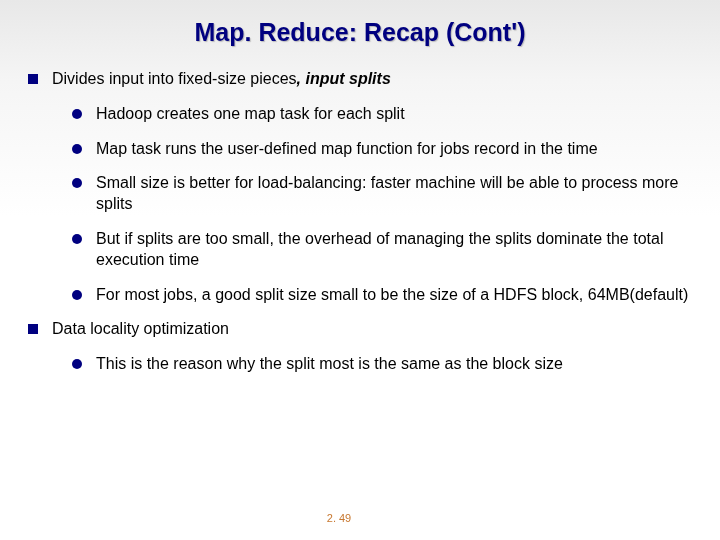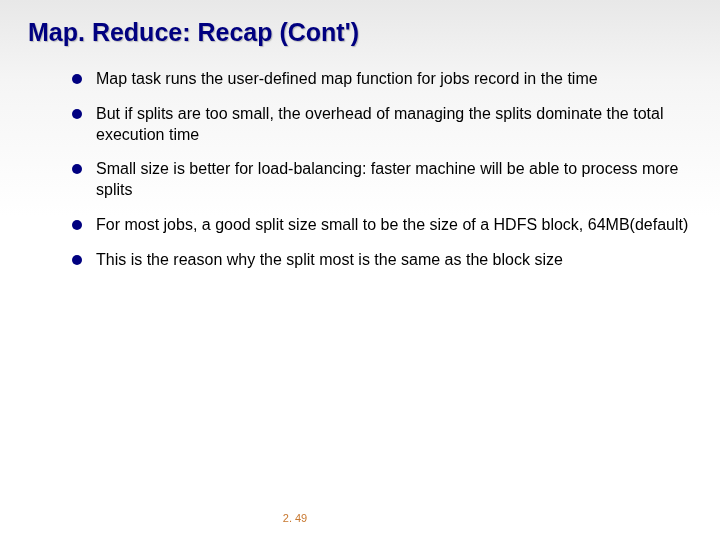--- a/index.html
+++ b/index.html
@@ -12,21 +12,21 @@
     overflow: hidden;
   }
   .slide {
     width: 720px;
     height: 540px;
     position: relative;
     box-sizing: border-box;
     padding: 18px 28px 0 28px;
   }
   .title {
-    text-align: left;
+    text-align: center;
     color: #000080;
     font-weight: bold;
     font-size: 25px;
     margin: 0 0 22px 0;
     text-shadow: 1px 1px 1px rgba(150,150,150,0.6);
   }
   .bullet-row {
     display: flex;
     align-items: flex-start;
     margin-bottom: 14px;
@@ -56,50 +56,65 @@
     color: #000;
   }
   .pagenum {
     position: absolute;
     bottom: 16px;
     left: 0;
     width: 590px;
     text-align: center;
     font-size: 11px;
     color: #c87830;
+    padding-left: 44px;
   }
   .bi { font-style: italic; font-weight: bold; }
   .it { }
 </style>
 </head>
 <body>
 
 <div class="slide">
 
   <h1 class="title">Map. Reduce: Recap (Cont')</h1>
 
+  <div class="bullet-row lvl1">
+    <span class="square"></span>
+    <span class="txt">
+      <span>Divides input into fixed-size pieces</span><span class="bi">, </span><span class="bi">input splits</span>
+    </span>
+  </div>
+  <div class="bullet-row lvl2">
+    <span class="circle"></span>
+    <span class="txt">Hadoop creates one map task for each split</span>
+  </div>
   <div class="bullet-row lvl2">
     <span class="circle"></span>
     <span class="txt">
       <span>Map task runs the user-defined map function for jobs </span><span class="it">record</span><span> in the time</span>
     </span>
   </div>
 
   <div class="bullet-row lvl2">
     <span class="circle"></span>
-    <span class="txt">But if splits are too small, the overhead of managing the splits dominate the total execution time</span>
+    <span class="txt">Small size is better for load-balancing: faster machine will be able to process more splits</span>
   </div>
   <div class="bullet-row lvl2">
     <span class="circle"></span>
-    <span class="txt">Small size is better for load-balancing: faster machine will be able to process more splits</span>
+    <span class="txt">But if splits are too small, the overhead of managing the splits dominate the total execution time</span>
   </div>
   <div class="bullet-row lvl2">
     <span class="circle"></span>
     <span class="txt">For most jobs, a good split size small to be the size of a HDFS block, 64MB(default)</span>
   </div>
 
+  <div class="bullet-row lvl1">
+    <span class="square"></span>
+    <span class="txt">Data locality optimization</span>
+  </div>
   <div class="bullet-row lvl2">
     <span class="circle"></span>
     <span class="txt">This is the reason why the split most is the same as the block size</span>
   </div>
 
   <div class="pagenum">2. 49</div>
 </div>
 
 </body></html>

